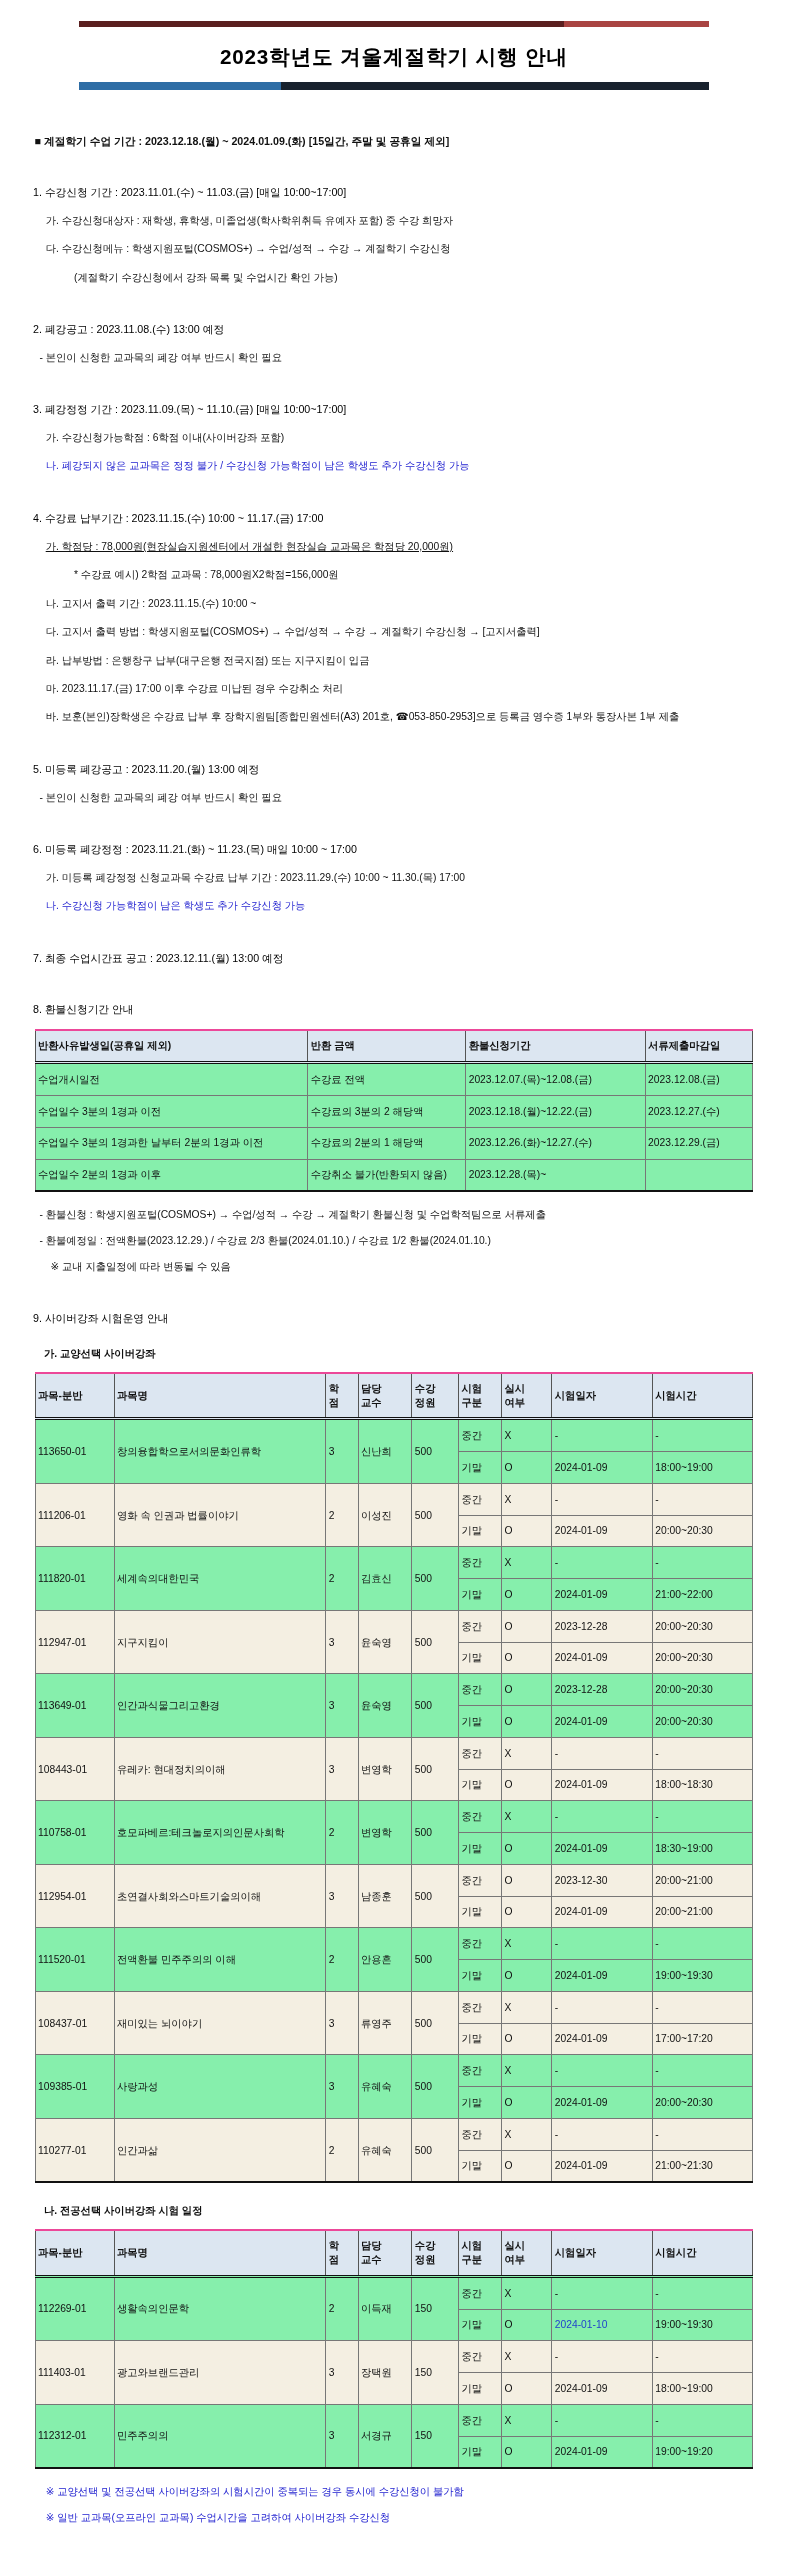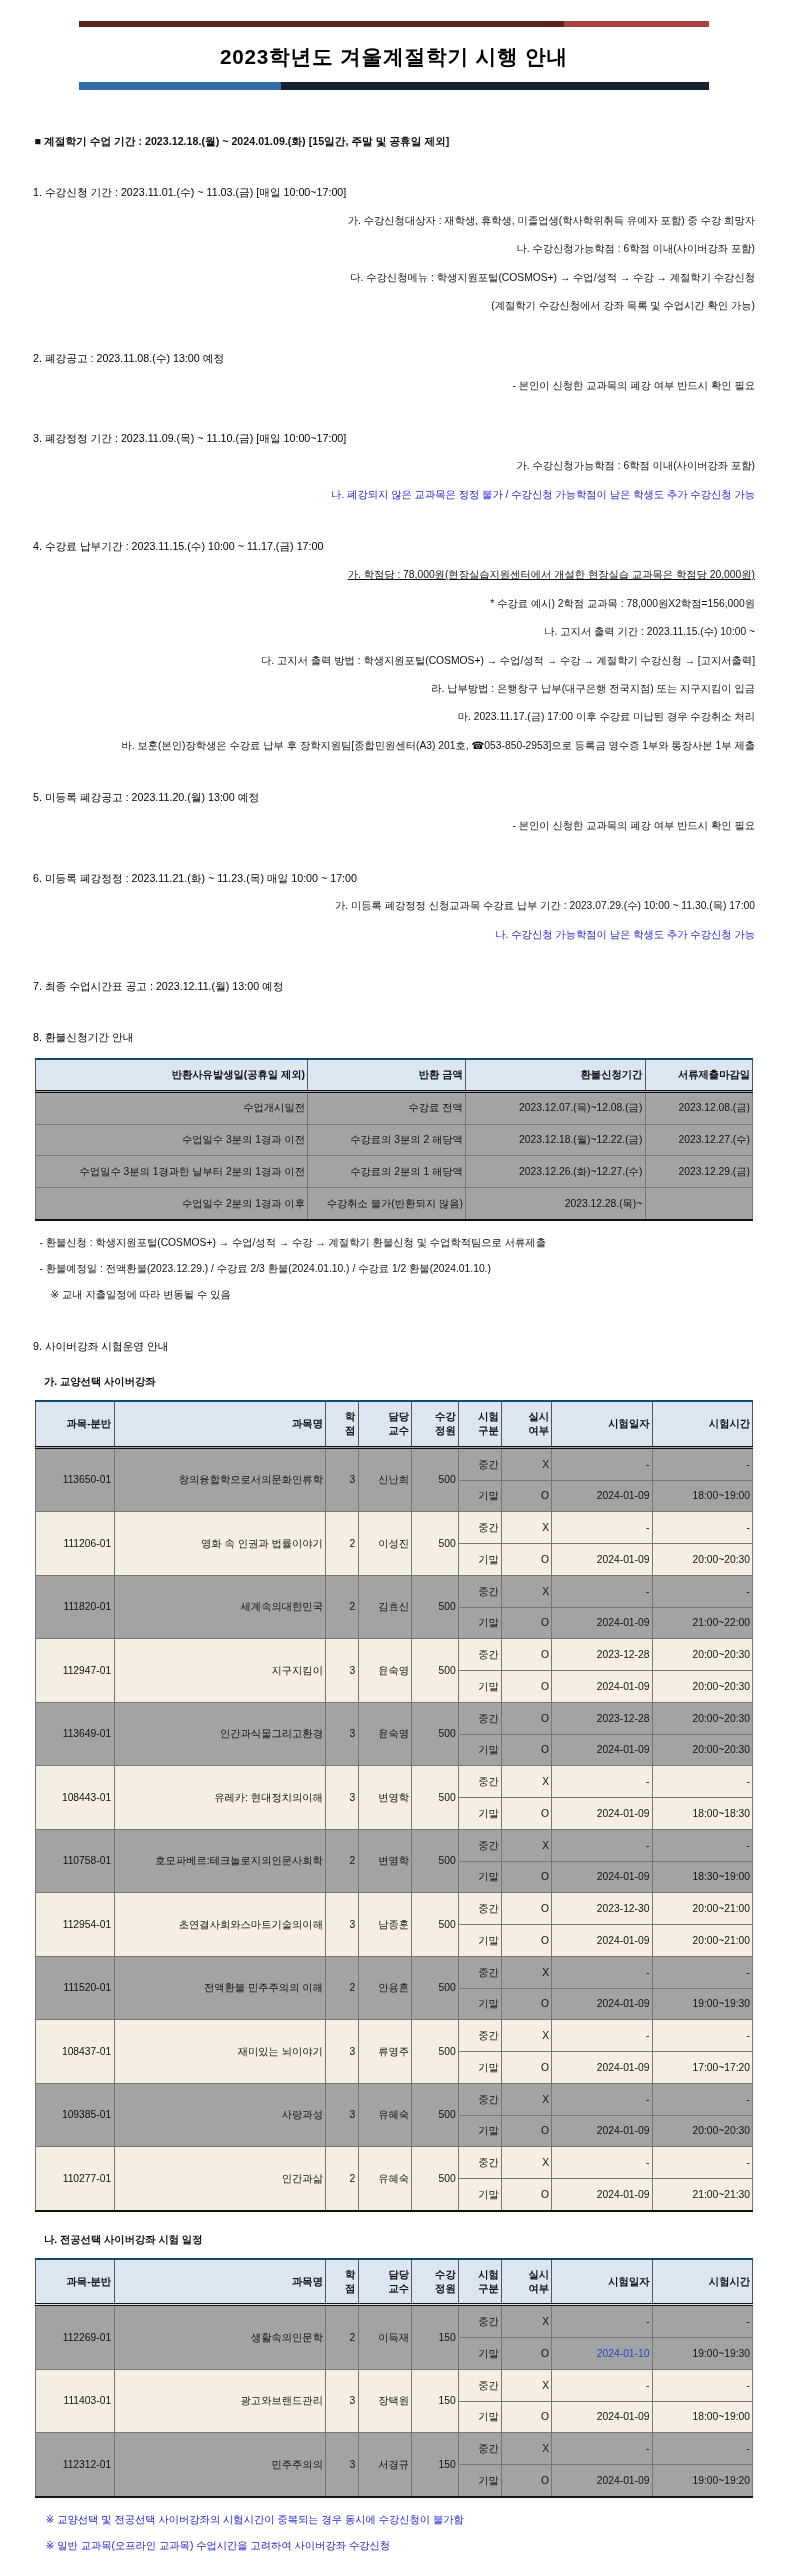--- a/index.html
+++ b/index.html
@@ -16,32 +16,32 @@
   .bar-bottom .seg1{width:32%;background:#2e6da5;}
   .bar-bottom .seg2{width:68%;background:#18222e;}
   .doc-title{text-align:center;font-size:20.7px;font-weight:bold;letter-spacing:0.8px;margin:16px 0 4.8px 0;color:#000;}
 
   .intro{font-weight:bold;font-size:10.7px;margin:45px 0 6.4px 1.6px;}
 
   
   .section{margin-top:37px;}
   .sec-heading{font-weight:normal;font-size:10.7px;margin:0 0 12.7px 0;color:#000;}
   .sub-heading{font-weight:bold;font-size:10.3px;margin:20.7px 0 11px 11px;}
-  .item{font-size:10.3px;line-height:1.6;margin:0 0 12px 12.7px;text-align:right;}
+  .item{font-size:10.3px;line-height:1.6;margin:0 0 12px 12.7px;}
   .item.ind2{margin-left:41px;}
   .item.dash{margin-left:6.4px;}
   .item.blue{color:#2222d0;}
   .item.u{text-decoration:underline;}
   .note{font-size:10.3px;line-height:1.6;margin:0 0 9.5px 6.4px;}
   .note.blue{color:#2222d0;margin-left:12.7px;}
   .note.ind2{margin-left:17.5px;}
 
   
-  table.grid{border-collapse:collapse;width:100%;text-align:right;font-size:10.3px;table-layout:fixed;
-             border-top:2px solid #0c4a6e;border-bottom:2px solid #111;margin:3.2px 0 14.3px 0;background:#a3a3a3;}
+  table.grid{border-collapse:collapse;width:100%;text-align:left;font-size:10.3px;table-layout:fixed;
+             border-top:2px solid #ec4899;border-bottom:2px solid #111;margin:3.2px 0 14.3px 0;background:#86efac;}
   table.grid th{background:#dce6f1;border:0.8px solid #555;border-bottom:3.2px double #111;
                 padding:8px 2.4px;font-size:10.3px;font-weight:bold;white-space:pre-line;line-height:1.35;}
   table.grid td{border:0.8px solid #777;padding:8.7px 2.4px;line-height:1.3;overflow:hidden;}
   table.grid tr.course-start td{border-top:1.4px solid #333;}
   table.grid tr.alt td{background:#f4efe2;}
   td.blue-date{color:#2244cc;}
   .refund-table td{padding:12.7px 3.2px;margin-top:16px;}
   .table-wrap{margin:0 1.6px;}
 </style>
 </head>
@@ -60,21 +60,20 @@
       <div class="seg2"></div>
     </div>
   </div>
 
   <div class="intro">■ 계절학기 수업 기간 : 2023.12.18.(월) ~ 2024.01.09.(화) [15일간, 주말 및 공휴일 제외]</div>
 
   <div id="sections-a">
       <div class="section">
         <div class="sec-heading">1. 수강신청 기간 : 2023.11.01.(수) ~ 11.03.(금) [매일 10:00~17:00]</div>
         <div class="item">가. 수강신청대상자 : 재학생, 휴학생, 미졸업생(학사학위취득 유예자 포함) 중 수강 희망자</div>
-        <div class="item">나. 수강신청가능학점 : 6학점 이내(사이버강좌 포함)</div>
         <div class="item">다. 수강신청메뉴 : 학생지원포털(COSMOS+) → 수업/성적 → 수강 → 계절학기 수강신청</div>
         <div class="item ind2">(계절학기 수강신청에서 강좌 목록 및 수업시간 확인 가능)</div>
       </div>
       <div class="section">
         <div class="sec-heading">2. 폐강공고 : 2023.11.08.(수) 13:00 예정</div>
         <div class="item dash">- 본인이 신청한 교과목의 폐강 여부 반드시 확인 필요</div>
       </div>
       <div class="section">
         <div class="sec-heading">3. 폐강정정 기간 : 2023.11.09.(목) ~ 11.10.(금) [매일 10:00~17:00]</div>
         <div class="item">가. 수강신청가능학점 : 6학점 이내(사이버강좌 포함)</div>
@@ -89,21 +88,21 @@
         <div class="item">라. 납부방법 : 은행창구 납부(대구은행 전국지점) 또는 지구지킴이 입금</div>
         <div class="item">마. 2023.11.17.(금) 17:00 이후 수강료 미납된 경우 수강취소 처리</div>
         <div class="item">바. 보훈(본인)장학생은 수강료 납부 후 장학지원팀[종합민원센터(A3) 201호, ☎053-850-2953]으로 등록금 영수증 1부와 통장사본 1부 제출</div>
       </div>
       <div class="section">
         <div class="sec-heading">5. 미등록 폐강공고 : 2023.11.20.(월) 13:00 예정</div>
         <div class="item dash">- 본인이 신청한 교과목의 폐강 여부 반드시 확인 필요</div>
       </div>
       <div class="section">
         <div class="sec-heading">6. 미등록 폐강정정 : 2023.11.21.(화) ~ 11.23.(목) 매일 10:00 ~ 17:00</div>
-        <div class="item">가. 미등록 폐강정정 신청교과목 수강료 납부 기간 : 2023.07.29.(수) 10:00 ~ 11.30.(목) 17:00</div>
+        <div class="item">가. 미등록 폐강정정 신청교과목 수강료 납부 기간 : 2023.11.29.(수) 10:00 ~ 11.30.(목) 17:00</div>
         <div class="item blue">나. 수강신청 가능학점이 남은 학생도 추가 수강신청 가능</div>
       </div>
       <div class="section">
         <div class="sec-heading">7. 최종 수업시간표 공고 : 2023.12.11.(월) 13:00 예정</div>
       </div>
     </div>
 
   <div class="section">
     <div class="sec-heading">8. 환불신청기간 안내</div>
     <div class="table-wrap">

